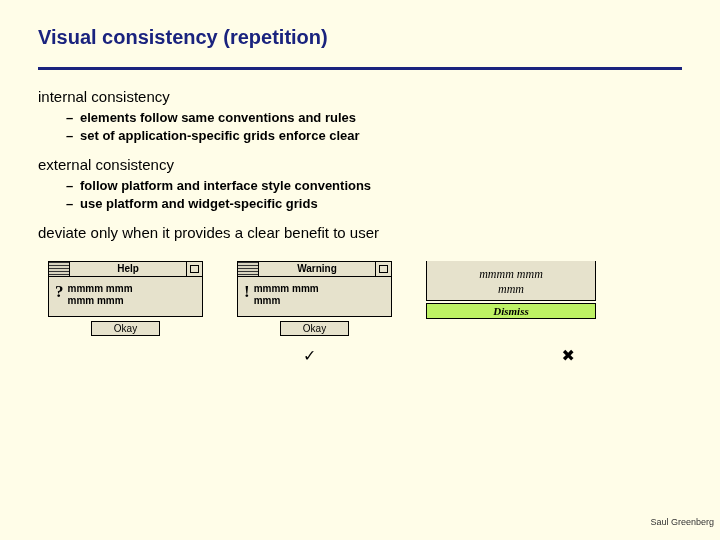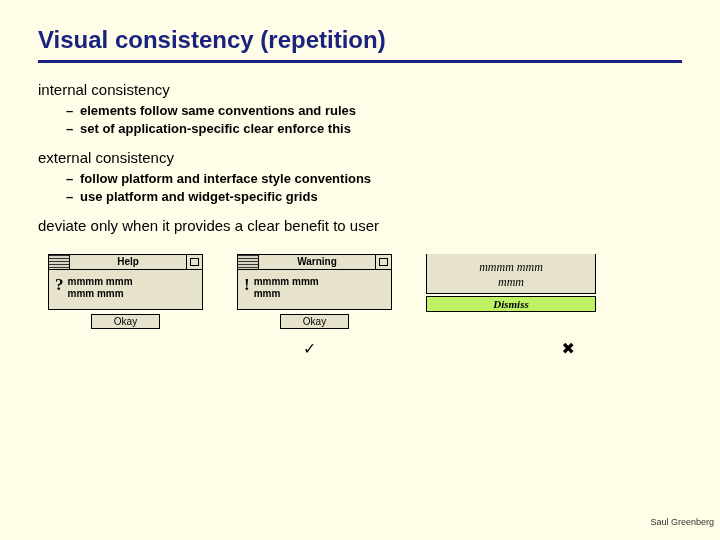--- a/index.html
+++ b/index.html
@@ -8,24 +8,24 @@
     background: #fffde8;
     font-family: Verdana, Geneva, sans-serif;
     color: #000;
     position: relative;
   }
   .slide {
     padding: 26px 38px 0 38px;
   }
   .title {
     color: #1a237e;
-    font-size: 24px;
+    font-size: 20px;
     font-weight: bold;
     border-bottom: 3px solid #1a237e;
-    padding-bottom: 6px;
+    padding-bottom: 18px;
     margin-bottom: 18px;
   }
   .section-head {
     font-size: 15px;
     margin-top: 10px;
     margin-bottom: 4px;
   }
   .bullets {
     margin-left: 28px;
     margin-bottom: 12px;
@@ -187,21 +187,21 @@
   <div class="title">Visual consistency (repetition)</div>
 
   <div class="section-head">internal consistency</div>
   <div class="bullets">
     <div class="row">
         <span class="dash">–</span>
         <span>elements follow same conventions and rules</span>
       </div>
     <div class="row">
         <span class="dash">–</span>
-        <span>set of application-specific clear enforce this</span>
+        <span>set of application-specific grids enforce clear</span>
       </div>
   </div>
 
   <div class="section-head">external consistency</div>
   <div class="bullets">
     <div class="row">
         <span class="dash">–</span>
         <span>follow platform and interface style conventions</span>
       </div>
     <div class="row">

